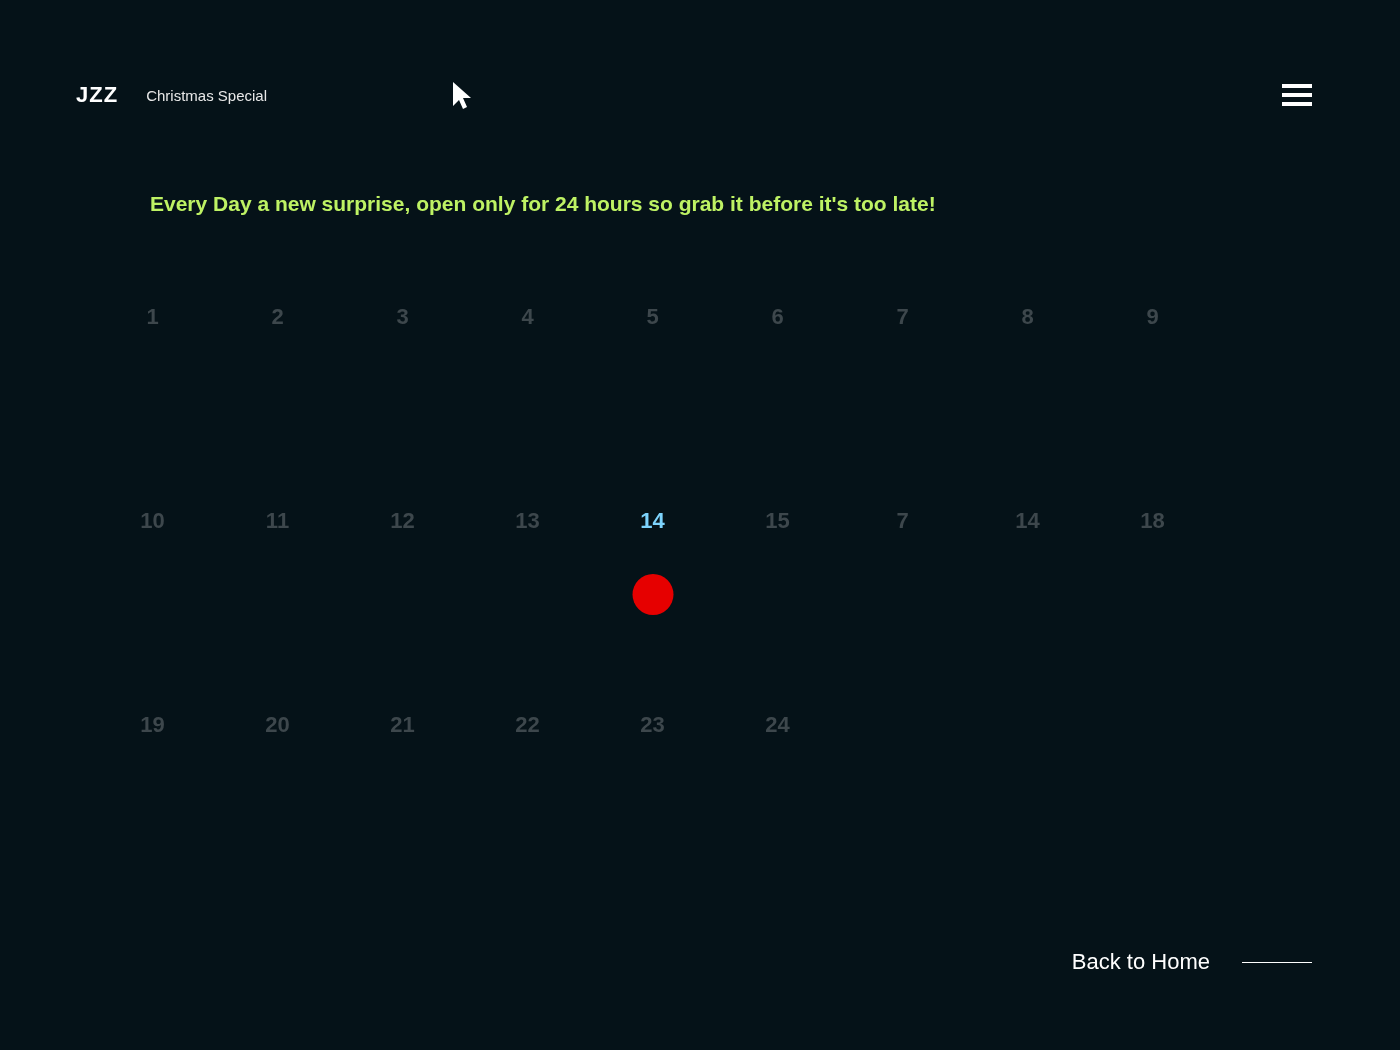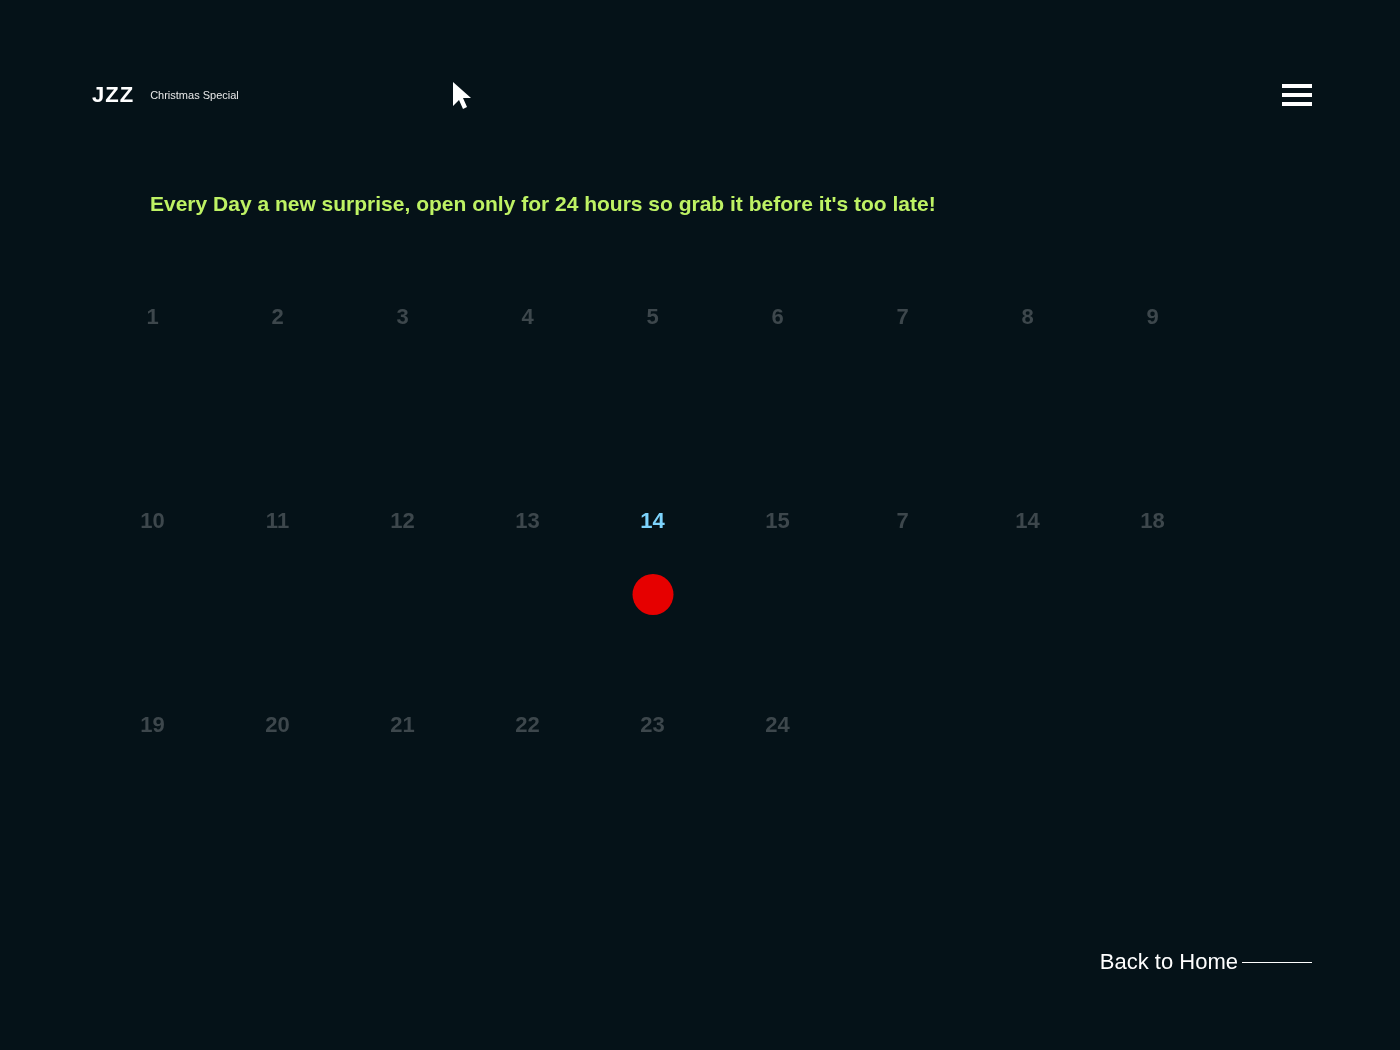--- a/index.html
+++ b/index.html
@@ -12,36 +12,36 @@
     height: 1050px;
     overflow: hidden;
     background: #051218;
     font-family: "Helvetica Neue", Helvetica, Arial, sans-serif;
     color: #ffffff;
     position: relative;
   }
   .header {
     position: absolute;
     top: 82px;
-    left: 92px;
+    left: 76px;
     right: 88px;
     display: flex;
     align-items: center;
   }
   .logo {
     font-size: 22px;
     font-weight: 800;
     letter-spacing: 1px;
     color: #ffffff;
   }
   .header-title {
-    font-size: 11px;
+    font-size: 15px;
     font-weight: 400;
     color: #e8e8e8;
-    margin-left: 16px;
+    margin-left: 28px;
   }
   .hamburger {
     margin-left: auto;
     width: 30px;
     height: 22px;
     display: flex;
     flex-direction: column;
     justify-content: space-between;
     cursor: pointer;
   }
@@ -99,21 +99,21 @@
     height: 41px;
     background: #e60000;
     border-radius: 50%;
   }
   .back-home {
     position: absolute;
     bottom: 75px;
     right: 88px;
     display: flex;
     align-items: center;
-    gap: 4px;
+    gap: 32px;
     cursor: pointer;
   }
   .back-home-text {
     font-size: 22px;
     color: #ffffff;
     font-weight: 400;
   }
   .back-home-line {
     width: 70px;
     height: 1px;

